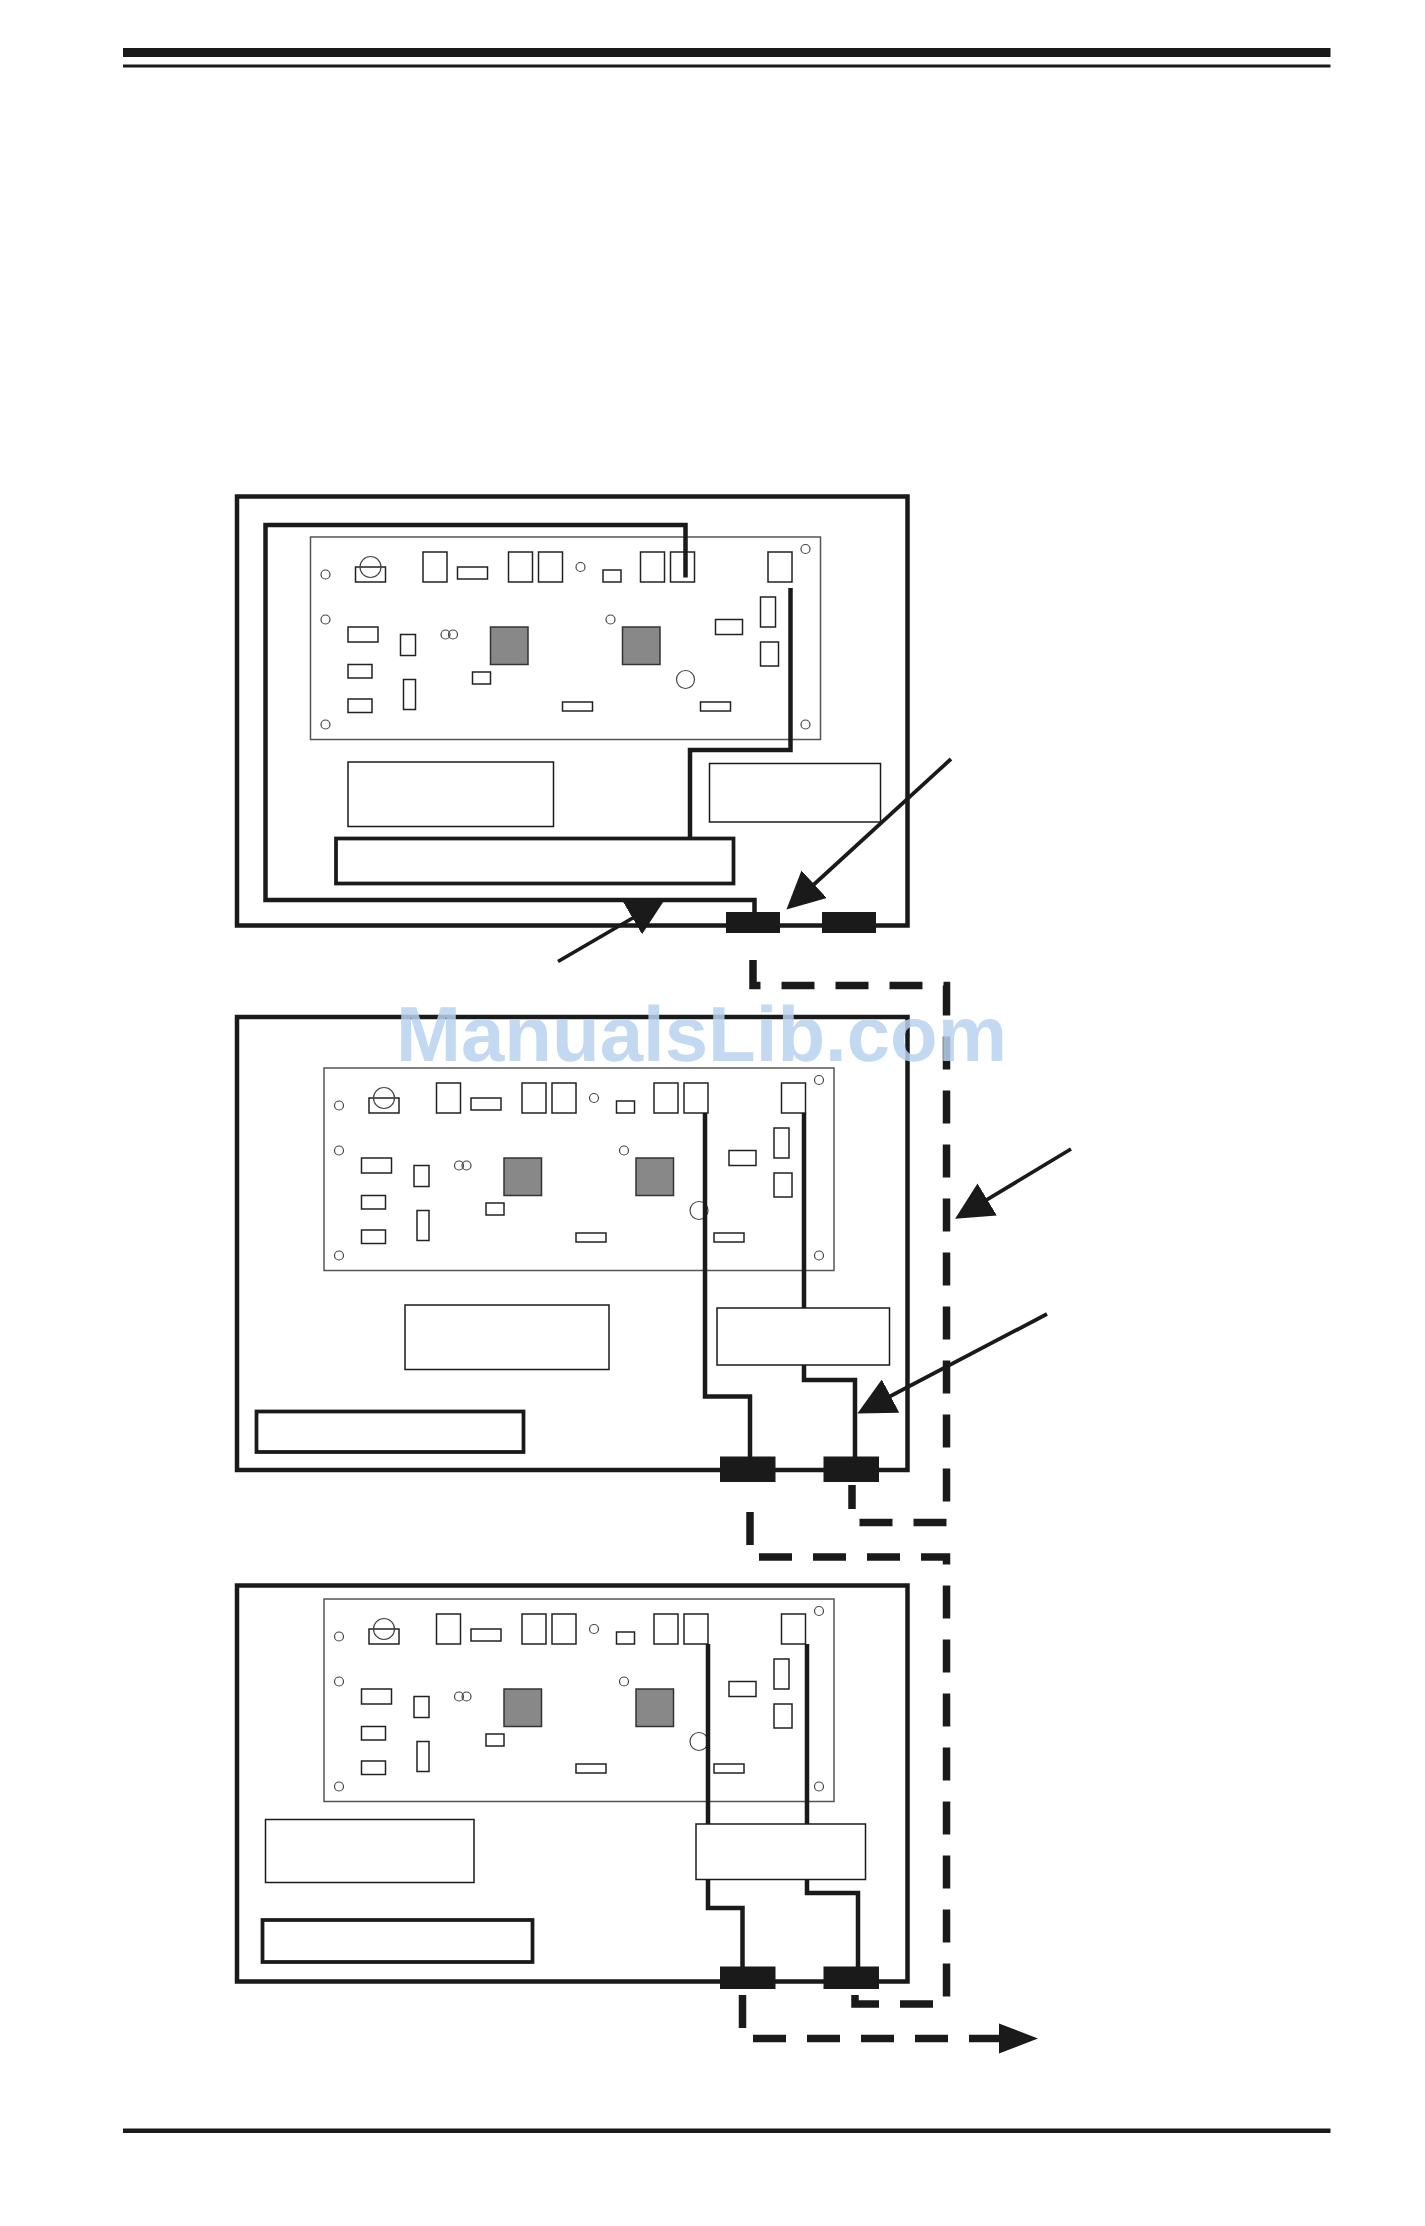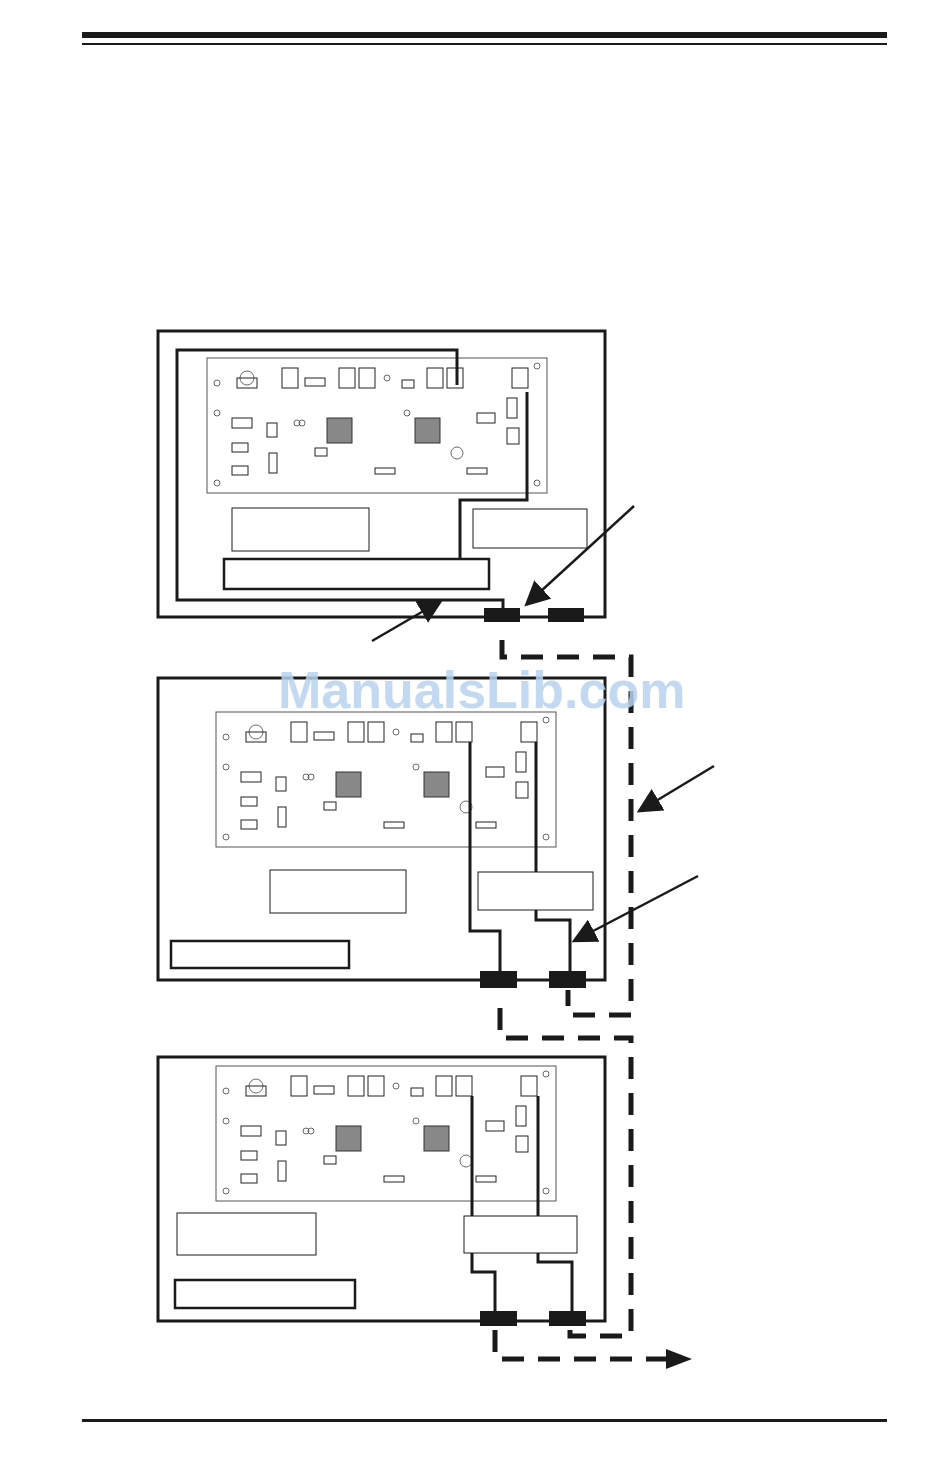--- a/index.html
+++ b/index.html
@@ -1,19 +1,19 @@
 <!DOCTYPE html>
 <html><head>
 <meta charset="utf-8">
 <style>
   html,body{margin:0;padding:0;background:#fff;}
   body{width:950px;height:1484px;position:relative;overflow:hidden;font-family:"Liberation Sans",sans-serif;}
   .rule{position:absolute;left:82px;width:805px;background:#1a1a1a;}
   #diagram{position:absolute;left:0;top:0;}
-  .watermark{position:absolute;left:278px;top:660px;font-family:"Liberation Sans",sans-serif;font-weight:bold;font-size:52px;color:#b9d3f0;letter-spacing:0px;opacity:0.85;pointer-events:none;}
+  .watermark{position:absolute;left:264px;top:660px;font-family:"Liberation Sans",sans-serif;font-weight:bold;font-size:52px;color:#b9d3f0;letter-spacing:0px;opacity:0.85;pointer-events:none;}
 </style>
 </head>
 <body>
 
 <div class="rule" style="top:32px;height:6px;"></div>
 <div class="rule" style="top:43px;height:2px;"></div>
 <div class="rule" style="top:1419px;height:3px;"></div>
 
 <svg id="diagram" width="950" height="1484">
   <defs>

